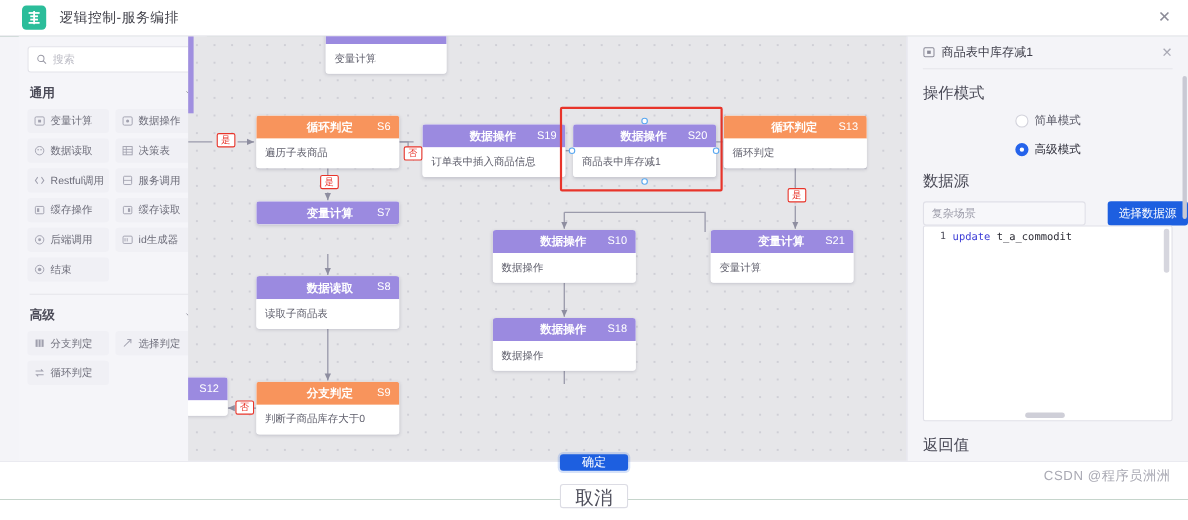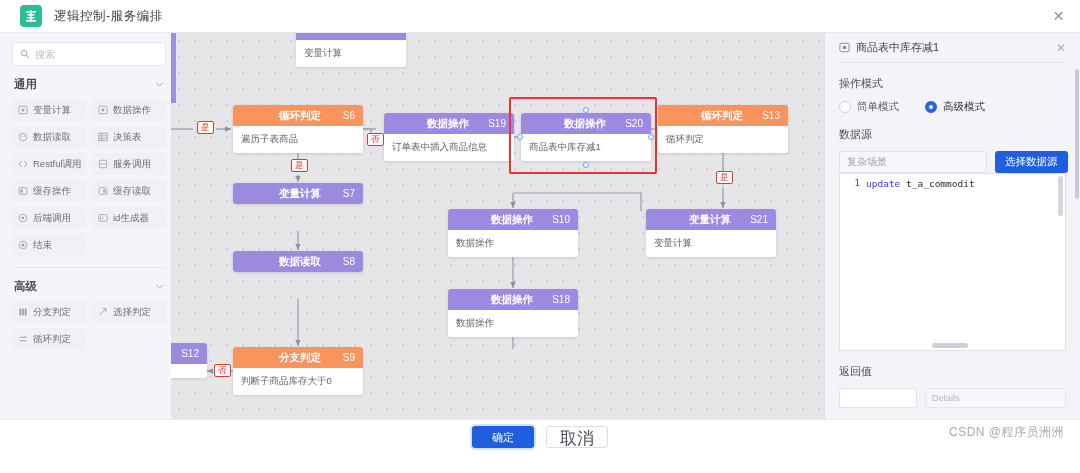--- a/index.html
+++ b/index.html
@@ -33,21 +33,21 @@
   }
 
   
   .workarea {
     position: absolute; left: 0; top: 33px; width: 1080px; height: 405px;
     background: #f4f4f8;
   }
 
   
   .palette {
-    position: absolute; left: 4px; top: 0; width: 171px; height: 405px;
+    position: absolute; left: 17px; top: 0; width: 171px; height: 405px;
     background: #f5f5f9; border-right: 1px solid #e6e6ec;
     padding: 9px 8px 0 8px; overflow: hidden;
   }
   .search-box {
     position: relative; height: 24px; background: #fff;
     border: 1px solid #e4e4ea; border-radius: 3px;
     display: flex; align-items: center; padding-left: 22px;
   }
   .search-box .mag {
     position: absolute; left: 7px; top: 6px; width: 10px; height: 10px;
@@ -132,33 +132,33 @@
   }
   .props-head {
     height: 30px; display: flex; align-items: center; gap: 6px;
     border-bottom: 1px solid #e6e6ec;
   }
   .props-head .pi { width: 11px; height: 11px; color: #7a7a88; }
   .props-head .pt { font-size: 11px; color: #3e3e4a; flex: 1; white-space: nowrap; }
   .props-head .px { font-size: 12px; color: #a9a9b5; cursor: pointer; }
 
   .field-label {
-    font-size: 11px; color: #4a4a57; margin: 13px 0 9px 0;
-  }
-  .radio-row { display: flex; align-items: center; gap: 26px; }
+    font-size: 14px; color: #4a4a57; margin: 13px 0 9px 0;
+  }
+  .radio-row { display: flex; align-items: center; gap: 12px; flex-direction: column; }
   .radio { display: flex; align-items: center; gap: 6px; cursor: pointer; }
   .radio .dot {
     width: 12px; height: 12px; border-radius: 50%; border: 1px solid #d3d3dc;
     background: #fff; position: relative;
   }
   .radio.on .dot { border-color: #2563eb; border-width: 4px; background: #fff; }
   .radio .rl { font-size: 10.5px; color: #5a5a67; }
   .radio.on .rl { color: #2e2e3a; }
 
-  .ds-row { display: flex; gap: 8px; align-items: center; }
+  .ds-row { display: flex; gap: 20px; align-items: center; }
   .ds-input {
     flex: 1; height: 22px; border: 1px solid #e0e0e8; border-radius: 3px;
     background: #f7f7fa; font-size: 10px; color: #9d9daa;
     padding: 0 7px; outline: none; font-family: "Liberation Sans", sans-serif;
   }
   .ds-btn {
     height: 22px; background: #1d5fe0; color: #fff; border: 0; border-radius: 3px;
     font-size: 10.5px; padding: 0 10px; cursor: pointer;
     font-family: "Liberation Sans", sans-serif; white-space: nowrap;
   }
@@ -195,21 +195,21 @@
   }
   .panel-scroll {
     position: absolute; right: 1px; top: 36px; width: 4px; height: 130px;
     background: #c9c9d4; border-radius: 3px;
   }
 
   
   .footer {
     position: absolute; left: 0; bottom: 0; width: 1080px; height: 35px;
     background: #fff; border-top: 1px solid #eaeaf0;
-    display: flex; align-items: center; justify-content: center; gap: 12px;
+    display: flex; align-items: center; justify-content: center; gap: 12px; flex-direction: column;
   }
   .btn-primary {
     width: 62px; height: 22px; background: #1d5fe0; color: #fff;
     border: 0; border-radius: 3px; font-size: 11px; cursor: pointer;
     font-family: "Liberation Sans", sans-serif;
     box-shadow: 0 0 0 2px rgba(29,95,224,.18);
   }
   .btn-default {
     width: 62px; height: 22px; background: #fff; color: #4d4d5a;
     border: 1px solid #dcdce4; border-radius: 3px; font-size: 17px; cursor: pointer;
@@ -440,20 +440,21 @@
             <span class="nt">变量计算</span>
             <span class="ns">S7</span>
           </div>
       </div>
 
       <div class="node purple" style="left:62px;top:218px;width:130px;">
         <div class="nhead">
             <span class="nt">数据读取</span>
             <span class="ns">S8</span>
           </div>
+        <div class="nbody">读取子商品表</div>
       </div>
 
       <div class="node orange" style="left:62px;top:314px;width:130px;">
         <div class="nhead">
             <span class="nt">分支判定</span>
             <span class="ns">S9</span>
           </div>
         <div class="nbody">判断子商品库存大于0</div>
       </div>
 

